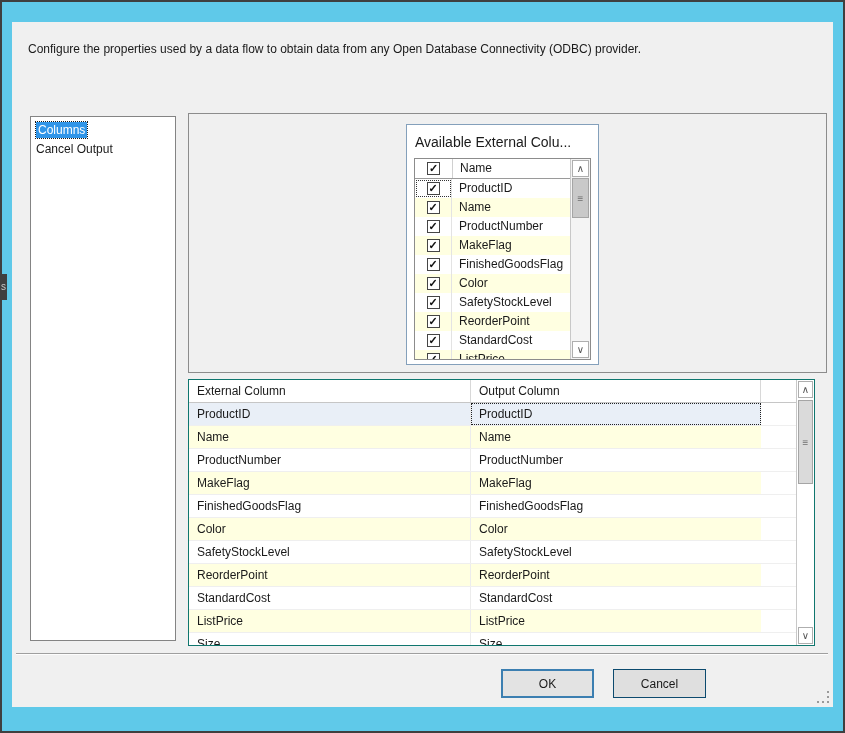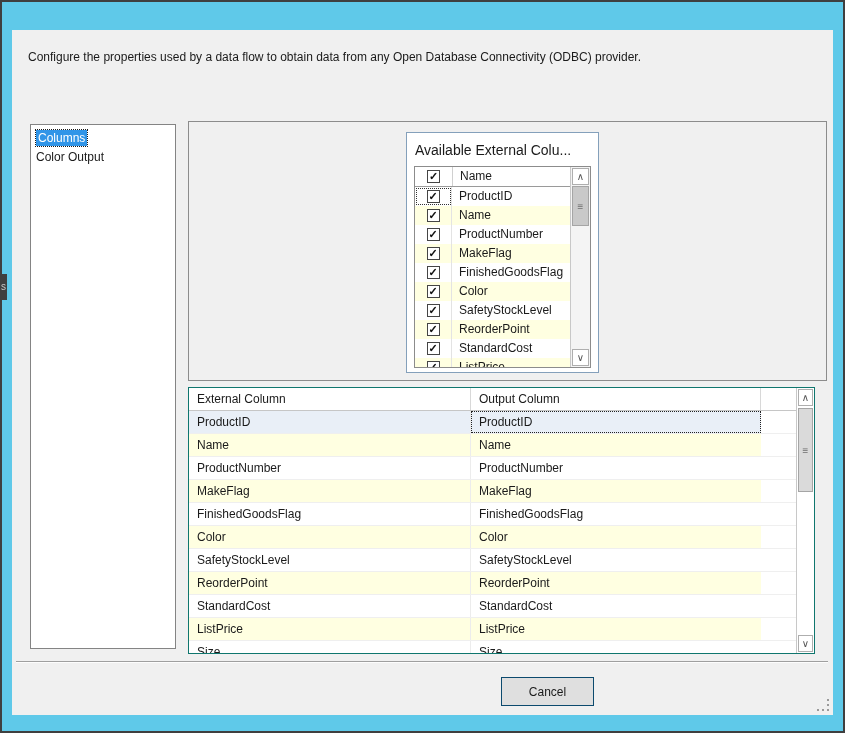--- a/index.html
+++ b/index.html
@@ -20,21 +20,21 @@
   .winbtn {
     width:32px; height:26px; border:1px solid #2b2b2b; margin-left:-1px;
     display:flex; align-items:center; justify-content:center; cursor:pointer;
   }
   .winbtn.close { width:37px; background:#C75050; }
   .glyph-min { width:11px; height:3px; background:#151515; margin-top:9px; }
   .glyph-max { width:10px; height:9px; border:2px solid #151515; background:transparent; }
   .glyph-close { font-size:14px; font-weight:bold; color:#151515; line-height:14px; }
 
   
-  .content { position:absolute; left:12px; top:30px; width:821px; height:685px; background:#F0F0F0; }
+  .content { position:absolute; left:12px; top:22px; width:821px; height:685px; background:#F0F0F0; }
   .description { position:absolute; left:16px; top:20px; width:790px; font-size:12px; color:#1a1a1a; }
 
   
   .nav-panel { position:absolute; left:18px; top:94px; width:146px; height:525px; background:#fff; border:1px solid #848484; padding-top:4px; }
   .nav-item { height:19px; line-height:18px; padding-left:5px; font-size:12px; color:#1a1a1a; cursor:pointer; white-space:nowrap; }
   .nav-sel { background:#3095E8; color:#fff; outline:1px dotted #1a1a1a; outline-offset:0; padding:1px 2px; }
 
   
   .group-panel { position:absolute; left:176px; top:91px; width:639px; height:260px; border:1px solid #8c8c8c; background:#F0F0F0; }
 
@@ -107,21 +107,21 @@
 <div class="window">
   <div class="frame"></div>
   <div class="artifact">s</div>
 
 
   <div class="content">
     <div class="description">Configure the properties used by a data flow to obtain data from any Open Database Connectivity (ODBC) provider.</div>
 
     <div class="nav-panel" id="nav-list">
         <div class="nav-item"><span class="nav-sel">Columns</span></div>
-        <div class="nav-item"><span>Color Output</span></div>
+        <div class="nav-item"><span>Cancel Output</span></div>
       </div>
 
     <div class="group-panel"></div>
 
     <div class="acl-box">
       <div class="acl-title">Available External Colu...</div>
       <div class="acl-list">
         <div class="acl-main">
           <div class="acl-header">
             <div class="acl-cbcell">
@@ -256,20 +256,21 @@
       </div>
       <div class="vscroll map-scroll">
         <div class="scroll-btn up">∧</div>
         <div class="scroll-thumb">≡</div>
         <div class="scroll-btn down">∨</div>
       </div>
     </div>
 
     <div class="separator"></div>
     <div class="button-row" id="button-row">
+        <button class="btn default">OK</button>
         <button class="btn">Cancel</button>
       </div>
     <div class="resize-grip">
         <i></i>
         <i></i>
         <i></i>
         <i></i>
         <i></i>
       </div>
   </div>

